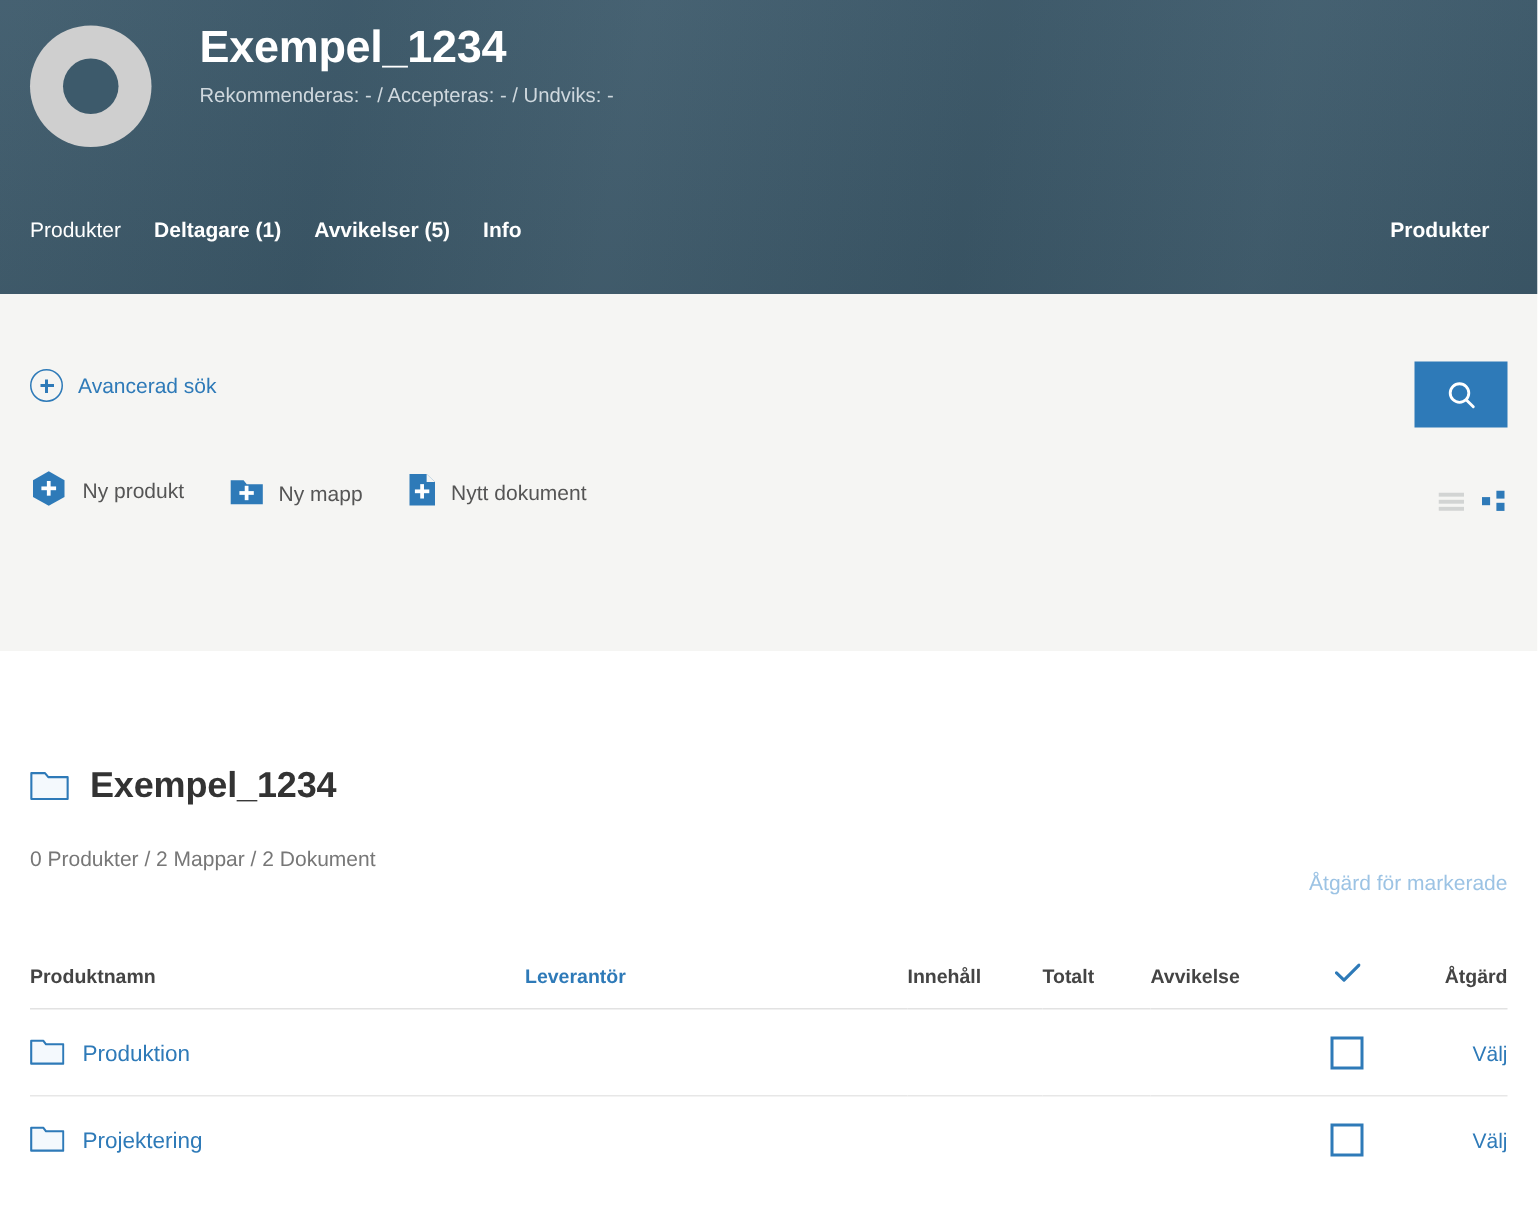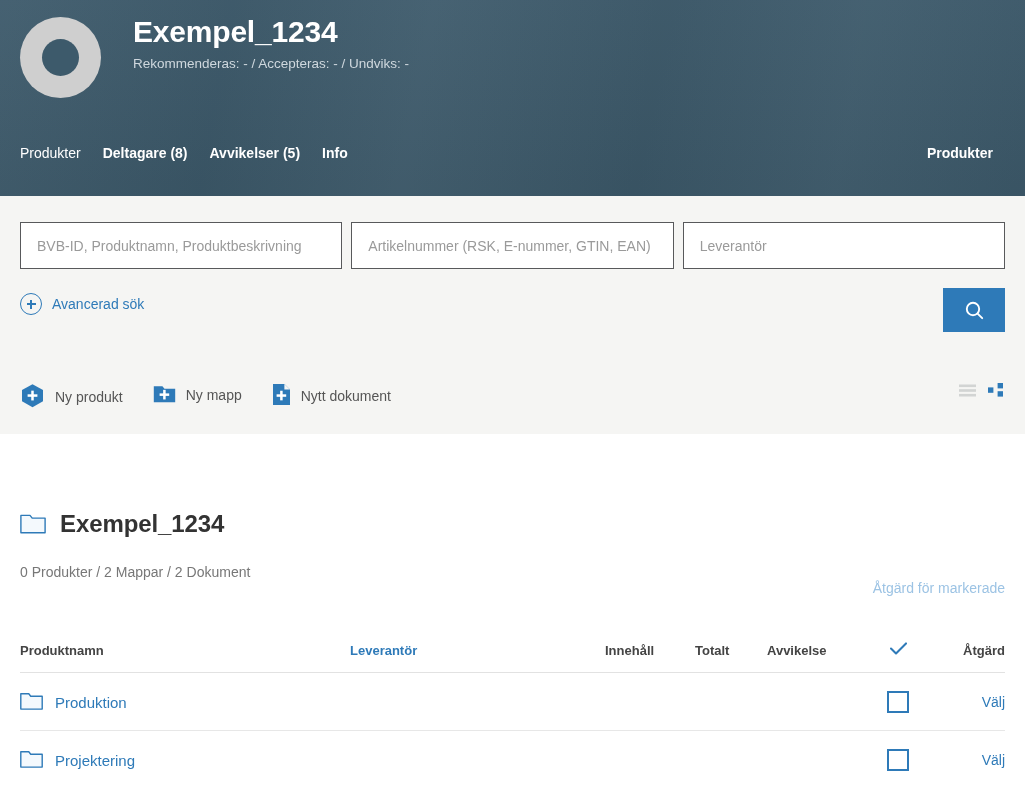--- a/index.html
+++ b/index.html
@@ -190,22 +190,22 @@
     border: none;
     display: flex;
     align-items: center;
     justify-content: center;
     cursor: pointer;
     padding: 0;
   }
 
   .actions-row {
     display: flex;
-    align-items: flex-start;
-    margin-top: 51px;
+    align-items: flex-end;
+    margin-top: 28px;
   }
 
   .action-btn {
     display: inline-flex;
     align-items: center;
     text-decoration: none;
     cursor: pointer;
     margin-right: 30px;
   }
 
@@ -339,39 +339,34 @@
       <div class="logo-mark"></div>
 
       <div class="brand-text">
         <div class="project-title">Exempel_1234</div>
         <div class="project-meta">Rekommenderas: -  /  Accepteras: -  /  Undviks: -</div>
       </div>
     </div>
 
     <nav class="main-nav">
       <a class="nav-link is-current" href="#">Produkter</a>
-      <a class="nav-link is-strong" href="#">Deltagare (8)</a>
+      <a class="nav-link is-strong" href="#">Deltagare (1)</a>
       <a class="nav-link is-strong" href="#">Avvikelser (5)</a>
       <a class="nav-link is-strong" href="#">Info</a>
 
       <span class="nav-spacer"></span>
 
       <a class="nav-options" href="#">Produkter</a>
     </nav>
 
   </div>
 </header>
 
 <section class="search-panel">
 
-  <div class="search-fields">
-    <input class="search-input" type="text" placeholder="BVB-ID, Produktnamn, Produktbeskrivning" style="">
-    <input class="search-input" type="text" placeholder="Artikelnummer (RSK, E-nummer, GTIN, EAN)" style="">
-    <input class="search-input" type="text" placeholder="Leverantör" style="">
-  </div>
 
   <div class="search-secondrow">
     <a class="adv-search" href="#">
       <span class="circle-plus"></span>
       <span class="adv-search-label">Avancerad sök</span>
     </a>
 
     <span class="search-spacer"></span>
 
     <button class="search-btn" type="button">

